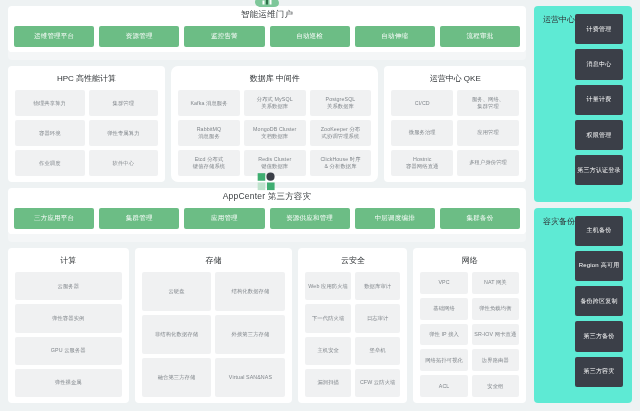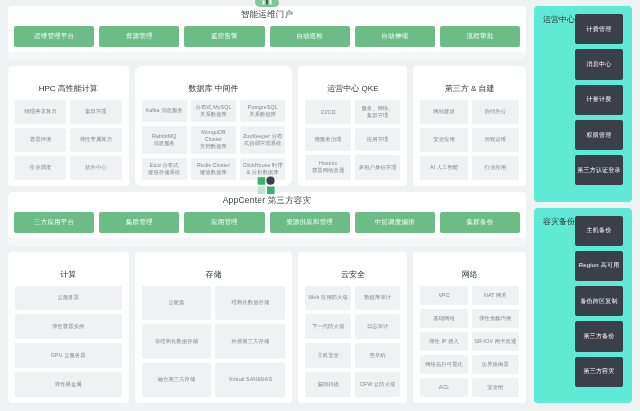--- a/index.html
+++ b/index.html
@@ -97,21 +97,21 @@
   
   .cards {
     display: flex;
     gap: 6px;
     flex: 1 1 auto;
     min-height: 0;
   }
   .card {
     background: #ffffff;
     border-radius: 4px;
-    padding: 17px 7px 6px 7px;
+    padding: 7px 7px 6px 7px;
     display: flex;
     flex-direction: column;
     min-width: 0;
   }
   .card-title {
     font-size: 8px;
     color: #2f3336;
     text-align: center;
     margin-bottom: 6px;
     white-space: nowrap;
@@ -273,31 +273,20 @@
           <div class="chip">服务、网络、
 集群管理</div>
           <div class="chip">微服务治理</div>
           <div class="chip">应用管理</div>
           <div class="chip">Hostnic
 容器网络直通</div>
           <div class="chip">多租户身份管理</div>
         </div>
       </div>
 
-      <div class="card w-3rd">
-        <div class="card-title">第三方 &amp; 自建</div>
-        <div class="chips c2">
-          <div class="chip">网站建设</div>
-          <div class="chip">协同办公</div>
-          <div class="chip">安全应用</div>
-          <div class="chip">远程运维</div>
-          <div class="chip">AI 人工智能</div>
-          <div class="chip">行业应用</div>
-        </div>
-      </div>
 
     </div>
 
     <div class="block">
       <div class="portal">
         <div class="portal-tab">
           <div class="portal-icon-wrap">
             <svg viewBox="0 0 40 36" width="24" height="21">
               <rect x="4" y="2" width="13" height="13" fill="#3fae71"></rect>
               <rect x="4" y="18" width="13" height="13" fill="#bfe3cd"></rect>

